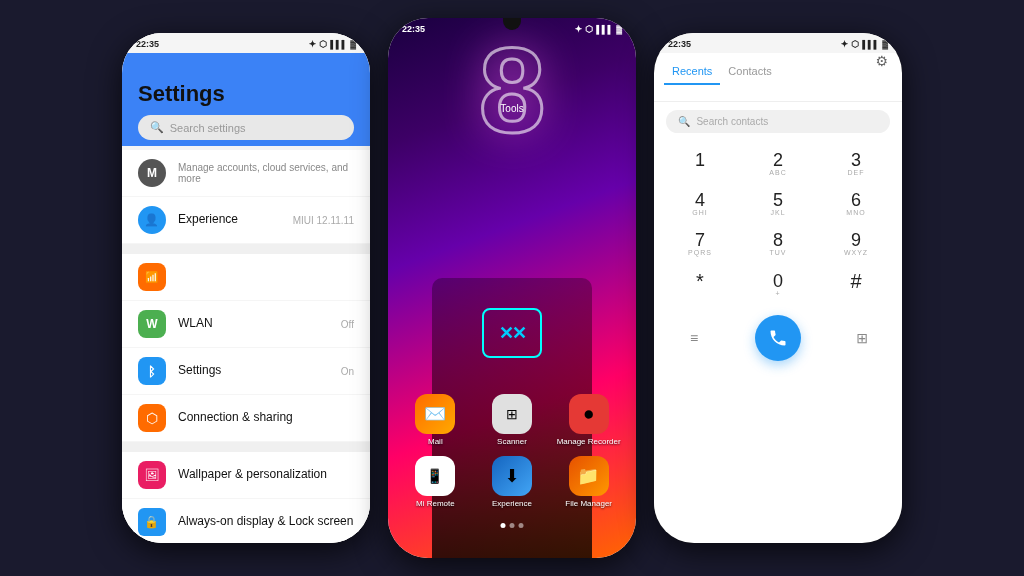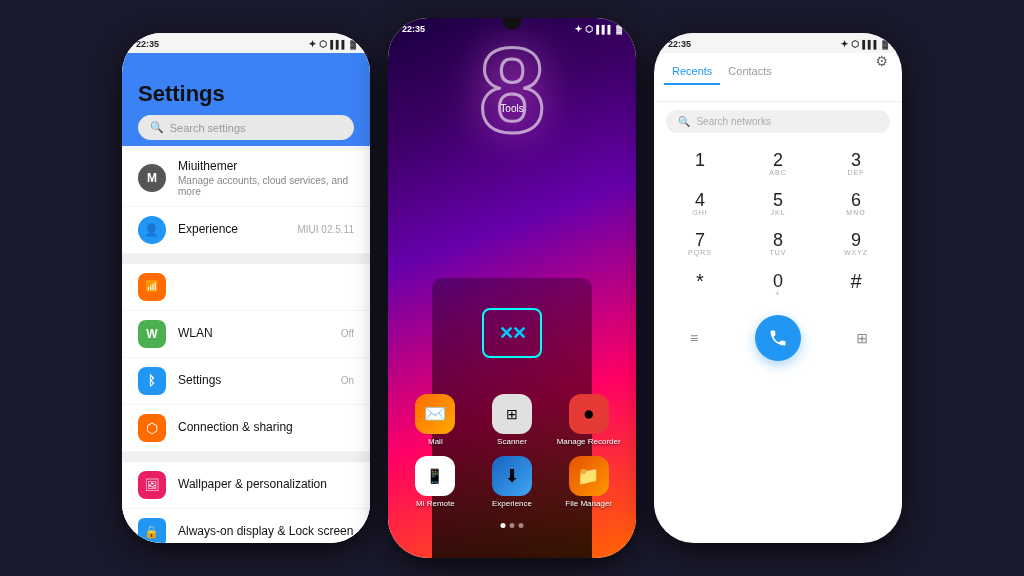--- a/index.html
+++ b/index.html
@@ -334,31 +334,30 @@
           <span>🔍</span>
           <span>Search settings</span>
         </div>
       </div>
 
       <div class="settings-list">
 
         <div class="settings-item">
           <div class="avatar-circle icon-dark">M</div>
           <div class="settings-item-text">
-            <div class="settings-item-label">Miuithemer</div>
             <div class="settings-item-sub">Manage accounts, cloud services, and more</div>
           </div>
         </div>
 
         <div class="settings-item">
           <div class="settings-item-icon icon-blue" style="border-radius:50%; font-size:12px; color:#fff">👤</div>
           <div class="settings-item-text">
             <div class="settings-item-label">Experience</div>
           </div>
-          <span class="settings-item-value">MIUI 02.5.11</span>
+          <span class="settings-item-value">MIUI 12.11.11</span>
         </div>
         <div class="settings-divider"></div>
 
         <div class="settings-item">
           <div class="settings-item-icon icon-orange" style="color:#fff; font-size:11px">📶</div>
         </div>
 
         <div class="settings-item">
           <div class="settings-item-icon icon-green" style="color:#fff; font-size:12px; font-weight:700">W</div>
           <div class="settings-item-text">
@@ -484,21 +483,21 @@
 
       <div class="dialer-gear">⚙</div>
 
       <div class="dialer-tabs">
         <div class="dialer-tab active">Recents</div>
         <div class="dialer-tab">Contacts</div>
       </div>
 
       <div class="dialer-search">
         <span>🔍</span>
-        <span>Search networks</span>
+        <span>Search contacts</span>
       </div>
 
 
       <div class="keypad">
         <div class="key">
           <span class="key-num">1</span>
           <span class="key-letters"></span>
         </div>
         <div class="key">
           <span class="key-num">2</span>

